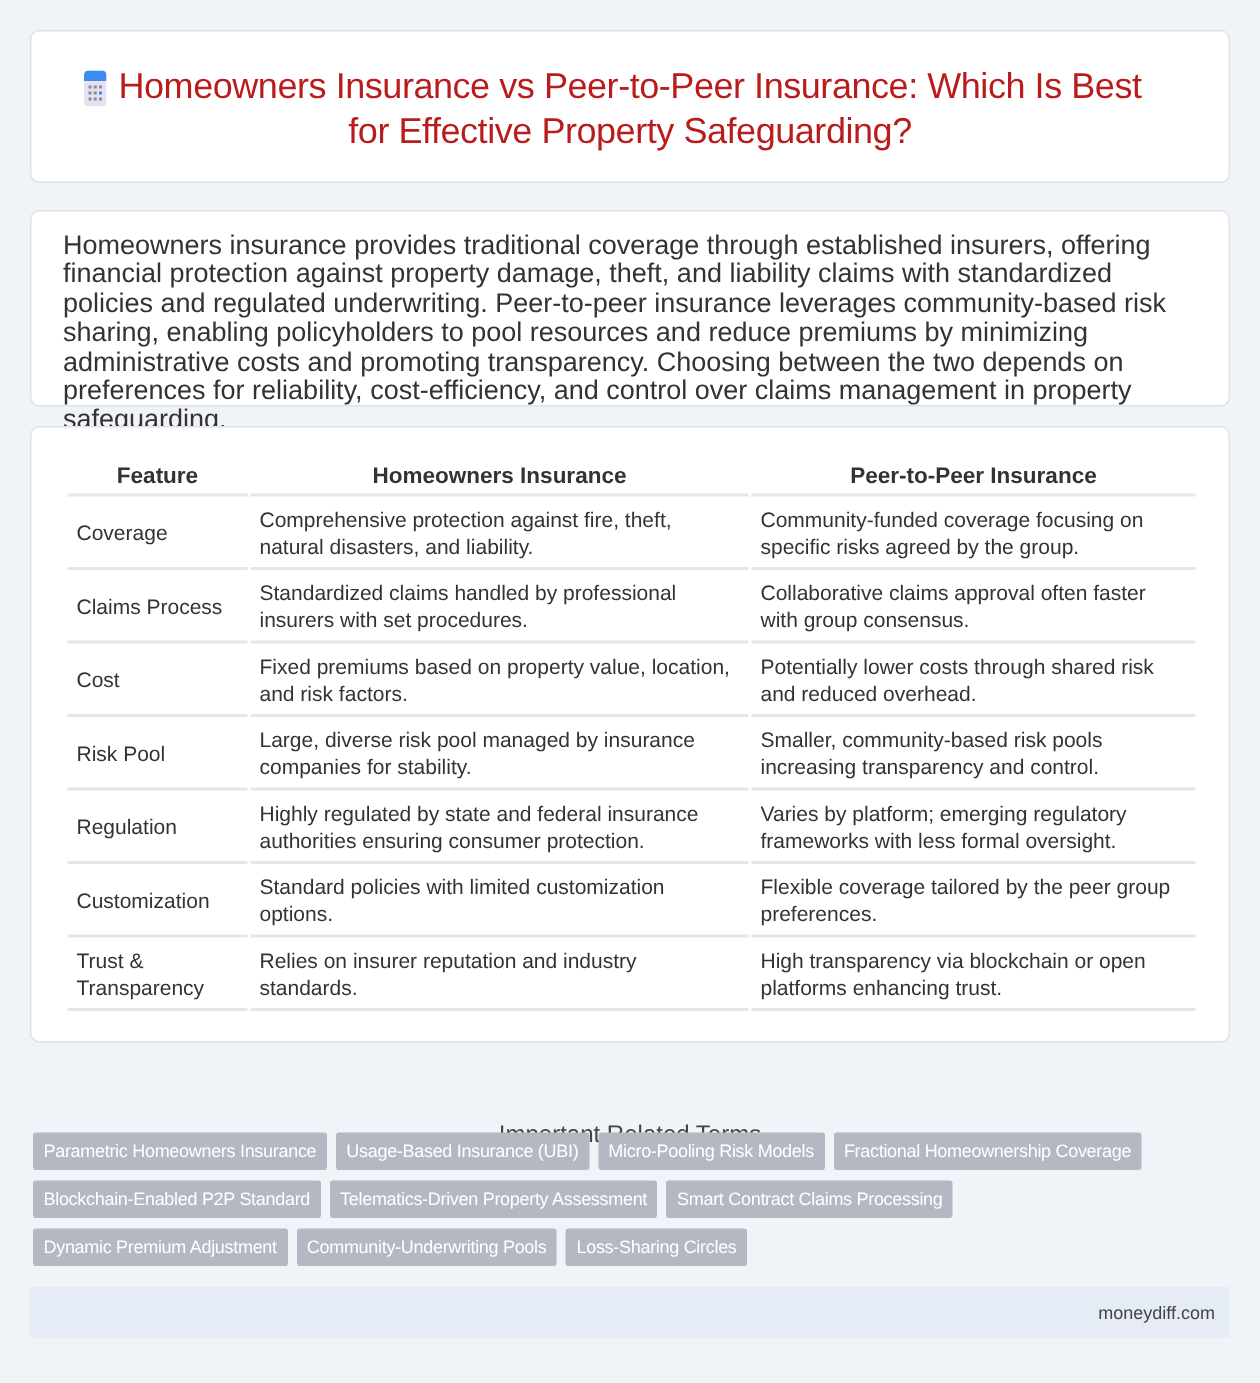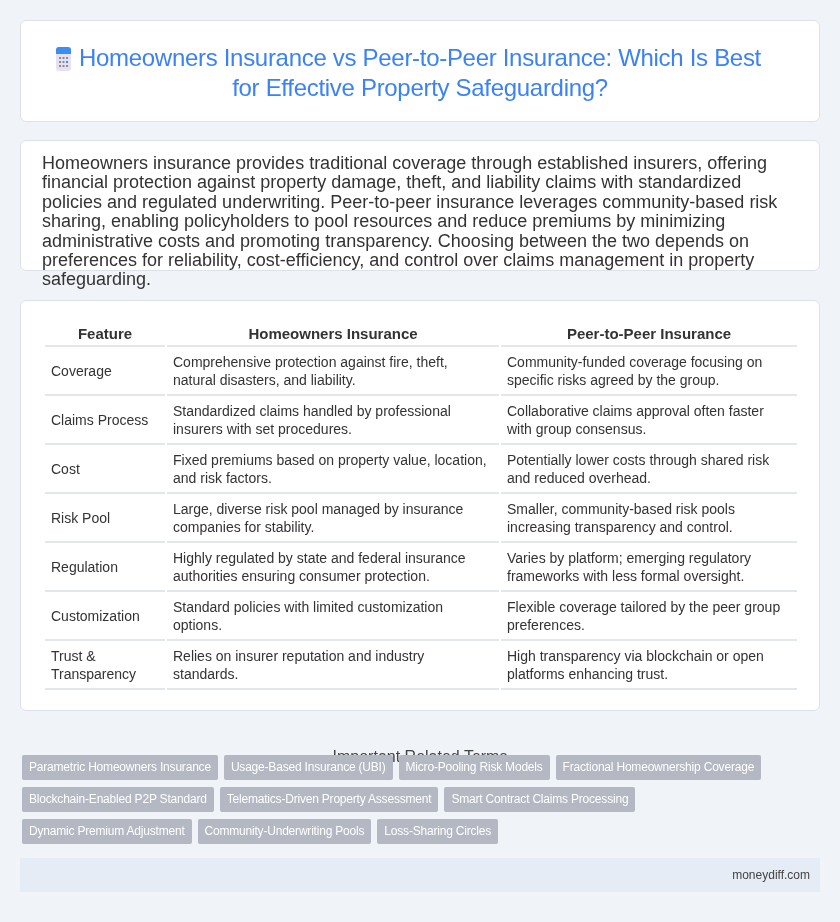--- a/index.html
+++ b/index.html
@@ -16,33 +16,33 @@
       background: #fff;
       border: 1px solid #dde2ea;
       border-radius: 6px;
     }
     .header-card { top: 20px; height: 102px; }
     .title-wrap {
       position: absolute; left: 0; right: 0; top: 22px;
       text-align: center;
     }
     .page-title {
-      font-size: 24px; line-height: 30px; color: #3b82f6;
+      font-size: 24px; line-height: 30px; color: #b91c1c;
       font-weight: normal; letter-spacing: -0.3px;
     }
     .calendar-icon {
       position: absolute; left: 35px; top: 26px;
       width: 15px; height: 24px;
     }
     .intro-card { top: 140px; height: 131px; }
     .intro-text {
       position: absolute; left: 21px; top: 13px; width: 760px;
       font-size: 18px; line-height: 19.4px; color: #333;
     }
-    .table-card { top: 300px; height: 411px; }
+    .table-card { top: 284px; height: 411px; }
     table {
       position: absolute; left: 22px; top: 22px;
       width: 756px;
       border-collapse: separate; border-spacing: 2px 0;
       font-size: 14px;
     }
     th {
       font-weight: bold; color: #333; font-size: 15px;
       height: 24px; text-align: center;
       border-bottom: 2px solid #e3e6ea;

